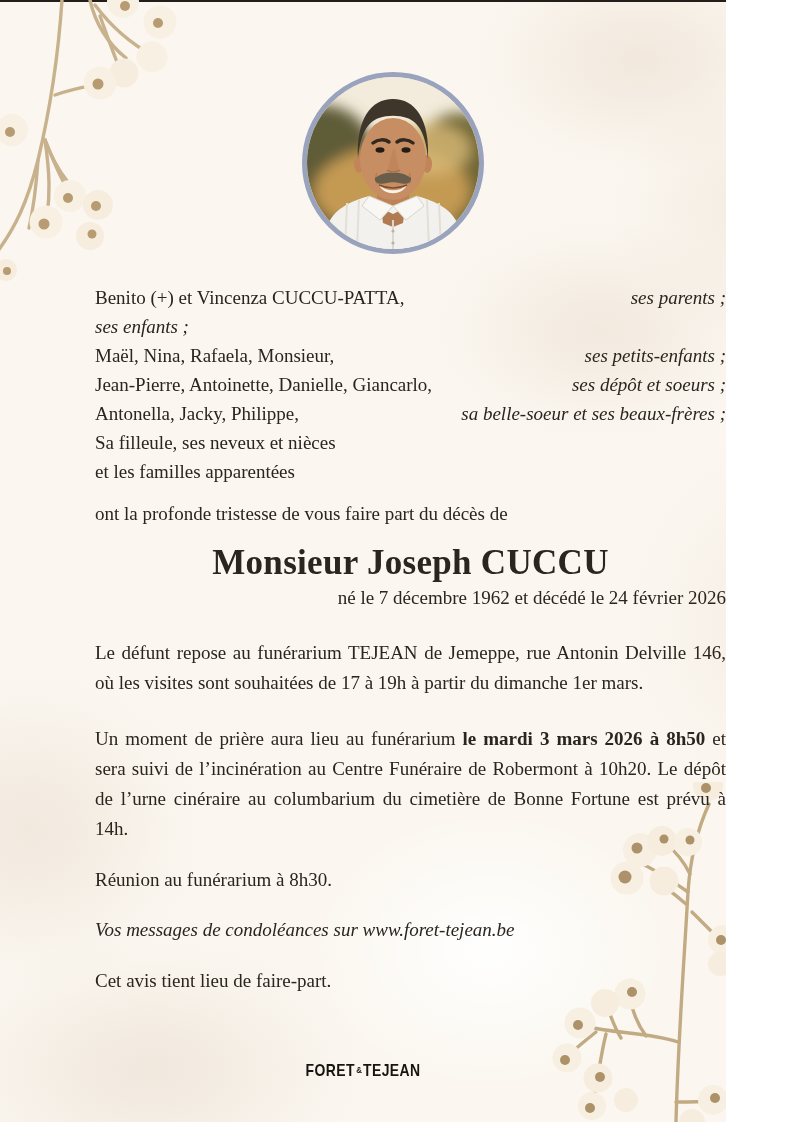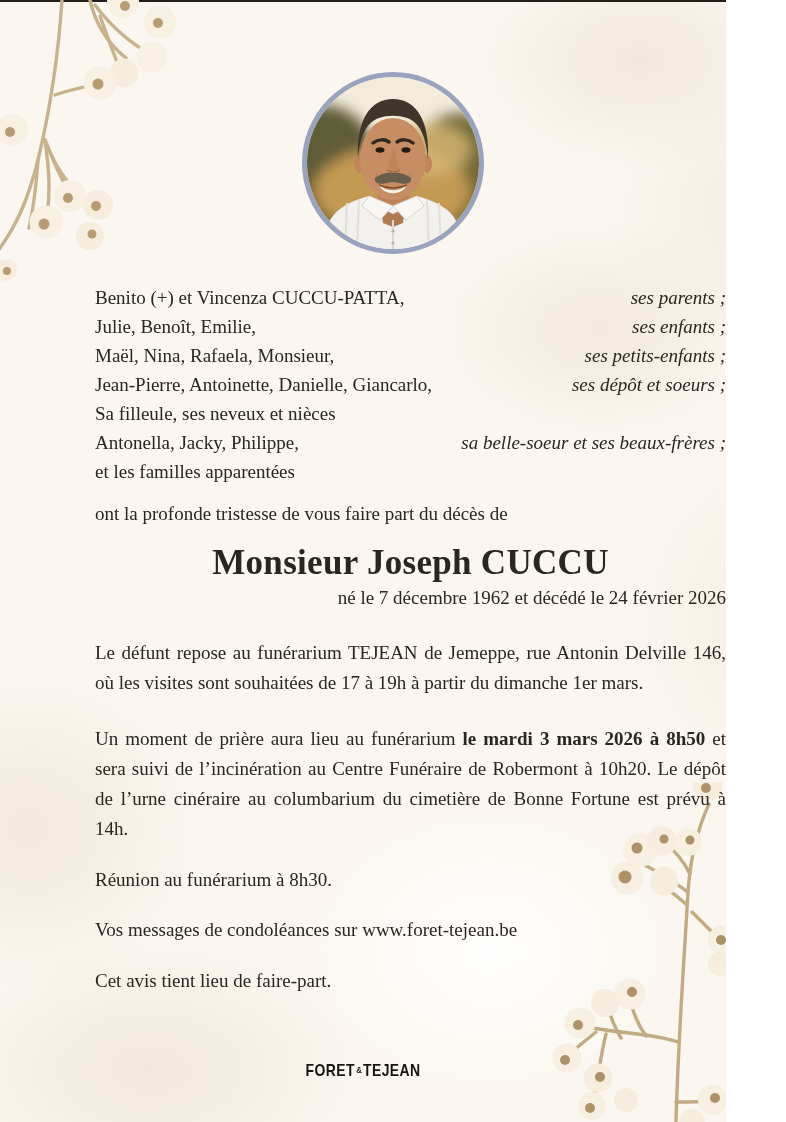--- a/index.html
+++ b/index.html
@@ -30,21 +30,21 @@
   .photo-wrap svg { display:block; }
 
   .content { position:absolute; left:95px; top:283px; width:631px; font-size:19px; line-height:29px; }
   .fam-row { display:flex; justify-content:space-between; align-items:baseline; }
   .fam-row .rel { font-style:italic; white-space:nowrap; }
   .intro  { margin:13px 0 0 0; }
   .name   { margin:17px 0 0 0; text-align:center; font-size:35px; line-height:35px; font-weight:bold; letter-spacing:.3px; }
   .dates  { margin:3px 0 0 0; text-align:right; }
   .para   { margin:26px 0 0 0; text-align:justify; line-height:30px; }
   .line-meeting     { margin:21px 0 0 0; }
-  .line-condolences { margin:21px 0 0 0; }
+  .line-condolences { margin:21px 0 0 0;font-style:italic; }
   .line-notice      { margin:22px 0 0 0; }
   p { padding:0; }
 
   .brand {
     position:absolute; top:1061px; left:0; width:100%; text-align:center;
     font-family:Liberation Sans, sans-serif;
     font-weight:700; font-size:17px; letter-spacing:.5px; color:#17150f;
   }
   .brand-inner { display:inline-block; transform:scaleX(.82); white-space:nowrap; }
   .brand-amp { font-size:9.5px; vertical-align:3.5px; margin:0 1.5px; letter-spacing:0; }
@@ -237,38 +237,37 @@
       </g>
     </svg>
   </div>
 
   <div class="content">
     <div class="fam-row">
       <span>Benito (+) et Vincenza CUCCU-PATTA,</span>
       <span class="rel">ses parents ;</span>
     </div>
     <div class="fam-row">
-      <span>Julie, Benoît, Emilie,</span>
       <span class="rel">ses enfants ;</span>
     </div>
     <div class="fam-row">
       <span>Maël, Nina, Rafaela, Monsieur,</span>
       <span class="rel">ses petits-enfants ;</span>
     </div>
     <div class="fam-row">
       <span>Jean-Pierre, Antoinette, Danielle, Giancarlo,</span>
       <span class="rel">ses dépôt et soeurs ;</span>
     </div>
     <div class="fam-row">
+      <span>Antonella, Jacky, Philippe,</span>
+      <span class="rel">sa belle-soeur et ses beaux-frères ;</span>
+    </div>
+    <div class="fam-row">
       <span>Sa filleule, ses neveux et nièces</span>
       <span class="rel"></span>
-    </div>
-    <div class="fam-row">
-      <span>Antonella, Jacky, Philippe,</span>
-      <span class="rel">sa belle-soeur et ses beaux-frères ;</span>
     </div>
     <div class="fam-row">
       <span>et les familles apparentées</span>
       <span class="rel"></span>
     </div>
 
     <p class="intro">ont la profonde tristesse de vous faire part du décès de</p>
 
     <p class="name">Monsieur Joseph CUCCU</p>
     <p class="dates">né le 7 décembre 1962 et décédé le 24 février 2026</p>

